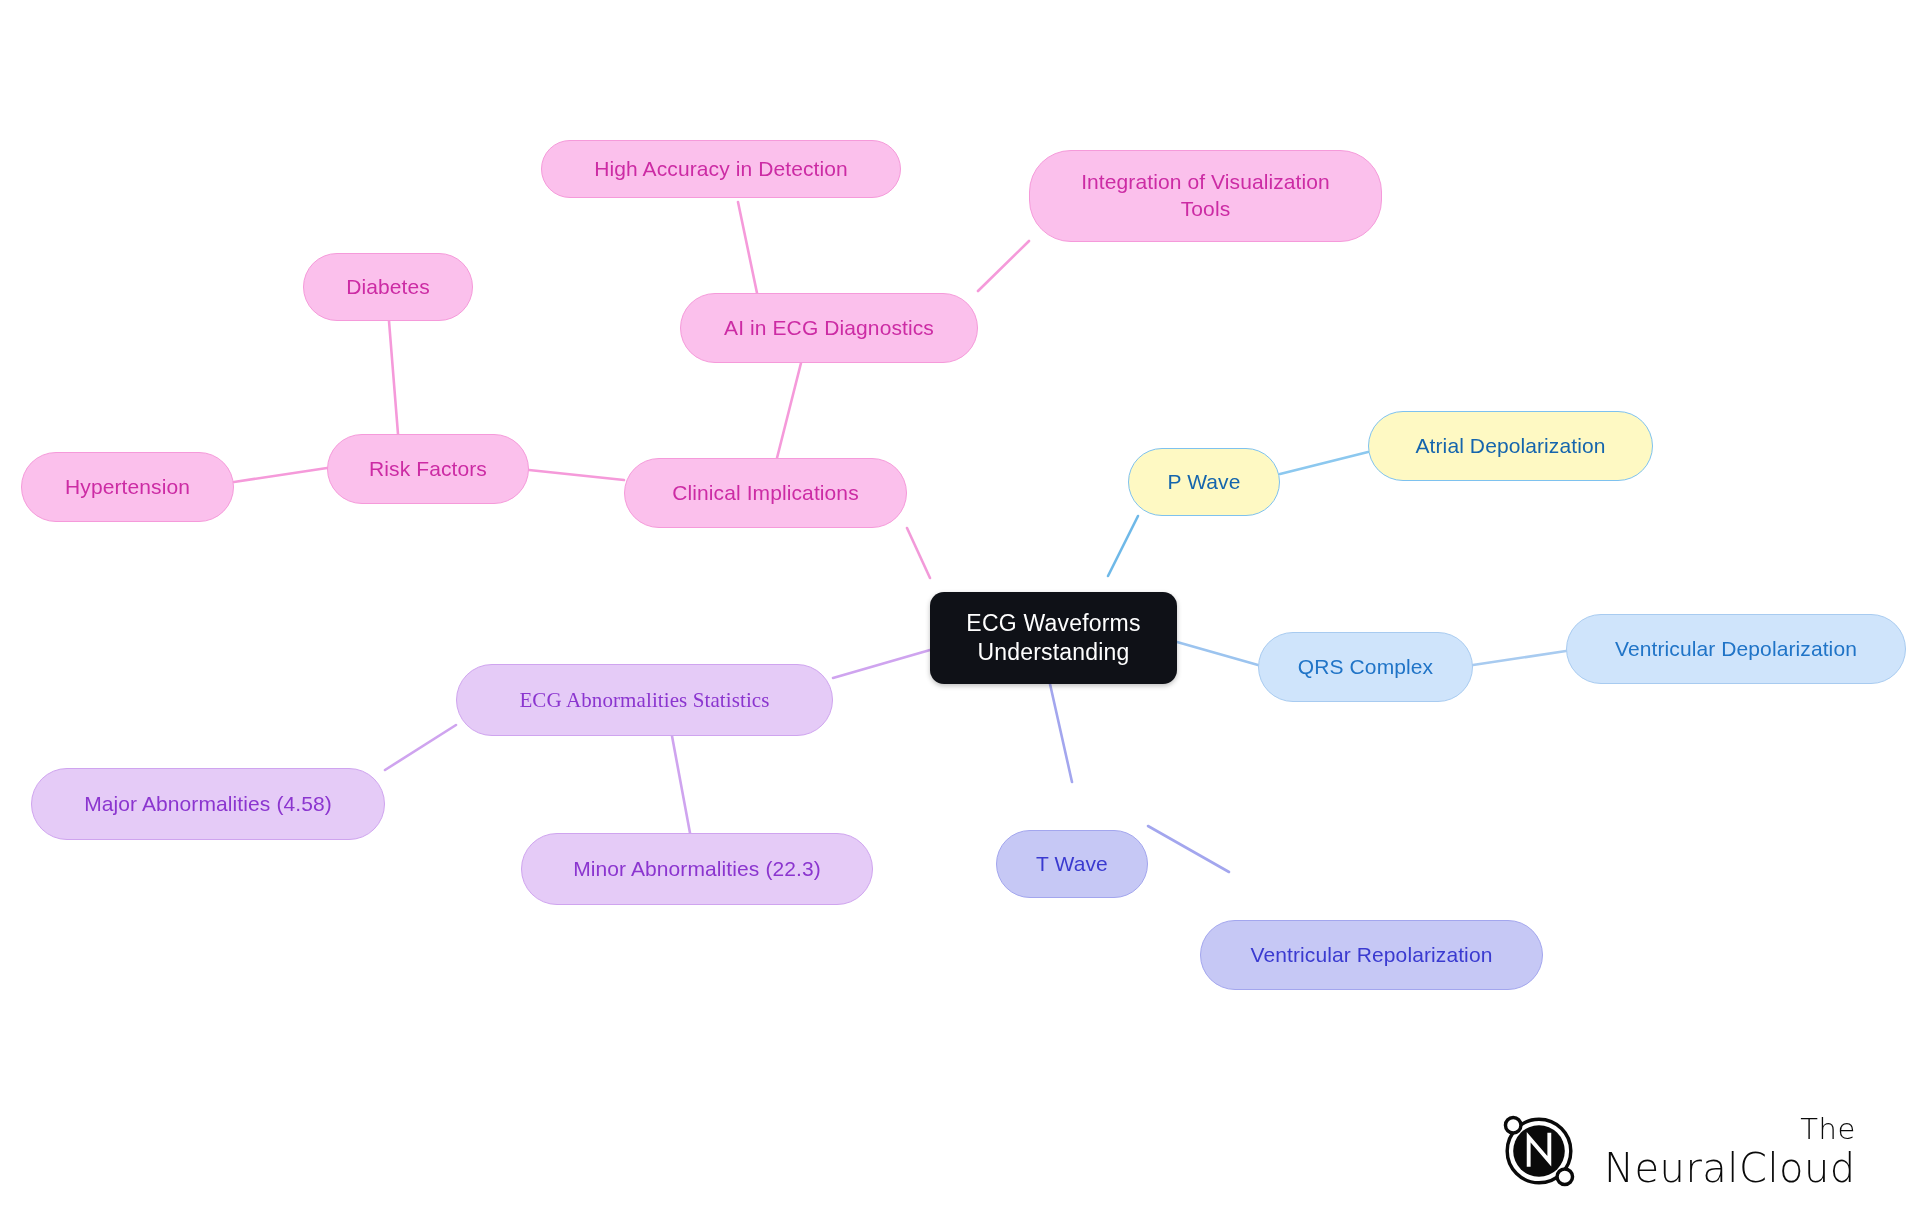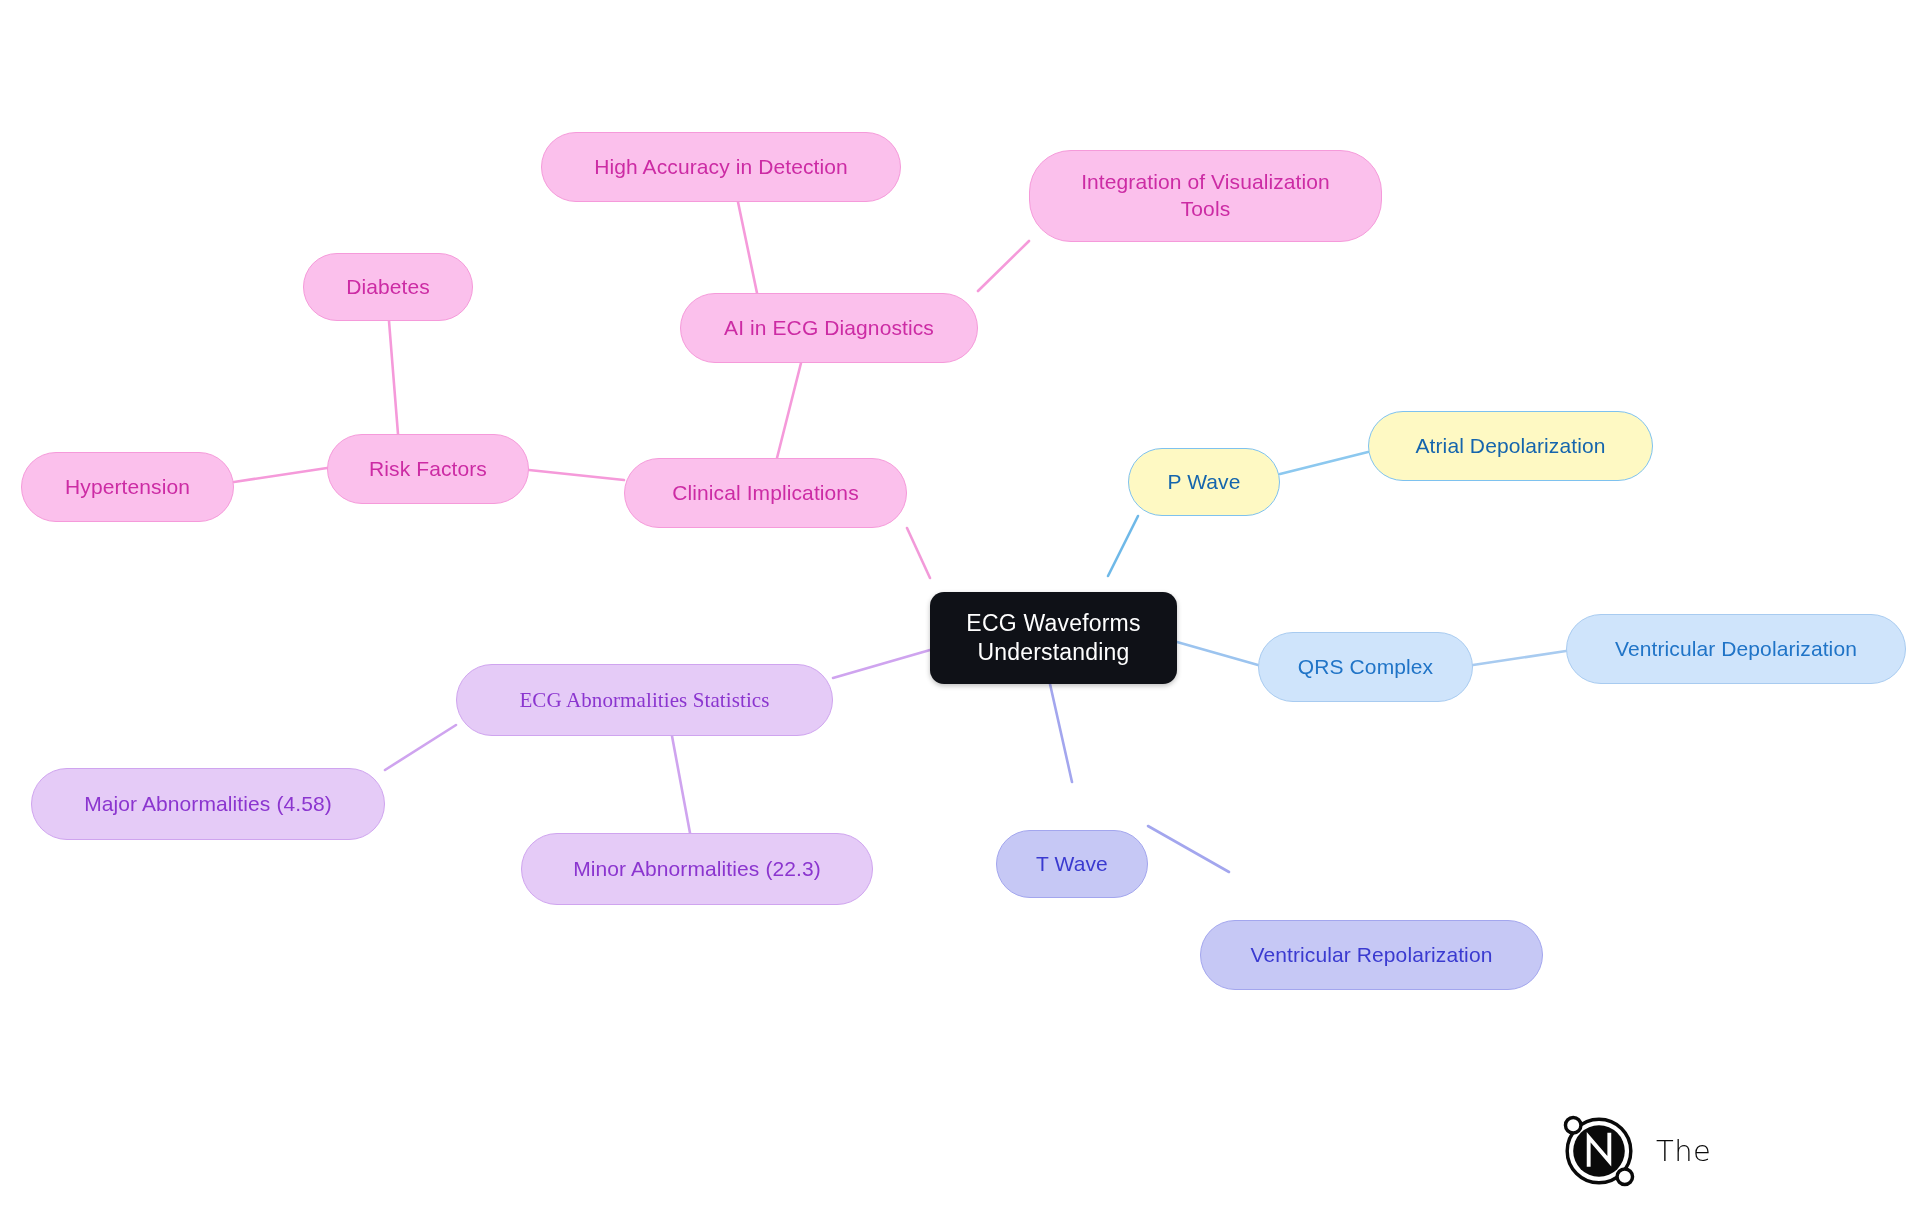--- a/index.html
+++ b/index.html
@@ -62,26 +62,26 @@
   
   .c-blue-mid   { background: #fef9c3; border-color: #7ec2ef; color: #1565ad; }
   .c-blue-light { background: #cfe4fb; border-color: #a8cbf0; color: #2074c7; }
   .c-periwinkle { background: #c6c8f5; border-color: #a3a6ee; color: #3a3ad0; margin-top: 48px; }
   .c-pink       { background: #fbc0ec; border-color: #f59ada; color: #cc2ba4; }
   .c-lavender   { background: #e5cbf7; border-color: #cfa4ef; color: #8b35cf; }
 
   
   #logo {
     position: absolute;
-    left: 1556px;
+    left: 1496px;
     top: 1108px;
     z-index: 3;
     display: flex;
     align-items: center;
-    gap: 14px;
+    gap: 22px;
     text-align: right;
   }
   #logo .mark { width: 86px; height: 86px; display: block; }
   #logo .wordmark {
     display: flex;
     flex-direction: column;
     justify-content: center;
     line-height: 1.0;
     color: #0a0a0a;
     font-family: "DejaVu Sans", sans-serif;
@@ -118,37 +118,38 @@
       <div class="node root" style="left: 930px; top: 592px; width: 247px; height: 92px;"><span>ECG Waveforms
 Understanding</span></div>
       <div class="node c-blue-mid" style="left: 1128px; top: 448px; width: 152px; height: 68px; font-size: 21px;"><span>P Wave</span></div>
       <div class="node c-blue-mid" style="left: 1368px; top: 411px; width: 285px; height: 70px; font-size: 21px;"><span>Atrial Depolarization</span></div>
       <div class="node c-blue-light" style="left: 1258px; top: 632px; width: 215px; height: 70px; font-size: 21px;"><span>QRS Complex</span></div>
       <div class="node c-blue-light" style="left: 1566px; top: 614px; width: 340px; height: 70px; font-size: 21px;"><span>Ventricular Depolarization</span></div>
       <div class="node c-periwinkle" style="left: 996px; top: 782px; width: 152px; height: 68px; font-size: 21px;"><span>T Wave</span></div>
       <div class="node c-periwinkle" style="left: 1200px; top: 872px; width: 343px; height: 70px; font-size: 21px;"><span>Ventricular Repolarization</span></div>
       <div class="node c-pink" style="left: 624px; top: 458px; width: 283px; height: 70px; font-size: 21px;"><span>Clinical Implications</span></div>
       <div class="node c-pink" style="left: 680px; top: 293px; width: 298px; height: 70px; font-size: 21px;"><span>AI in ECG Diagnostics</span></div>
-      <div class="node c-pink" style="left: 541px; top: 132px; width: 360px; height: 70px; font-size: 21px;"><span>High Accuracy in Detection</span></div>
+      <div class="node c-pink" style="left: 541px; top: 140px; width: 360px; height: 58px; font-size: 21px;"><span>High Accuracy in Detection</span></div>
       <div class="node c-pink" style="left: 1029px; top: 150px; width: 353px; height: 92px; font-size: 21px;"><span>Integration of Visualization
 Tools</span></div>
       <div class="node c-pink" style="left: 327px; top: 434px; width: 202px; height: 70px; font-size: 21px;"><span>Risk Factors</span></div>
       <div class="node c-pink" style="left: 303px; top: 253px; width: 170px; height: 68px; font-size: 21px;"><span>Diabetes</span></div>
       <div class="node c-pink" style="left: 21px; top: 452px; width: 213px; height: 70px; font-size: 21px;"><span>Hypertension</span></div>
       <div class="node c-lavender" style="left: 456px; top: 664px; width: 377px; height: 72px; font-size: 21px; font-family: Liberation Serif, serif;"><span>ECG Abnormalities Statistics</span></div>
       <div class="node c-lavender" style="left: 31px; top: 768px; width: 354px; height: 72px; font-size: 21px;"><span>Major Abnormalities (4.58)</span></div>
       <div class="node c-lavender" style="left: 521px; top: 833px; width: 352px; height: 72px; font-size: 21px;"><span>Minor Abnormalities (22.3)</span></div>
     </div>
 
   <div id="logo">
     <svg class="mark" viewBox="0 0 100 100" xmlns="http://www.w3.org/2000/svg">
       <circle cx="50" cy="50" r="37" fill="none" stroke="#0a0a0a" stroke-width="4"></circle>
       <circle cx="50" cy="50" r="30" fill="#0a0a0a"></circle>
       <circle cx="20" cy="20" r="9" fill="#ffffff" stroke="#0a0a0a" stroke-width="4"></circle>
       <circle cx="80" cy="80" r="9" fill="#ffffff" stroke="#0a0a0a" stroke-width="4"></circle>
       <path d="M38 66 L38 34 L62 62 L62 31" fill="none" stroke="#ffffff" stroke-width="4.5" stroke-linecap="square" stroke-linejoin="miter"></path>
     </svg>
     <div class="wordmark">
       <span class="l1">The</span>
+      <span class="l2">NeuralCloud</span>
     </div>
   </div>
 
 </div>
 
 </body></html>

